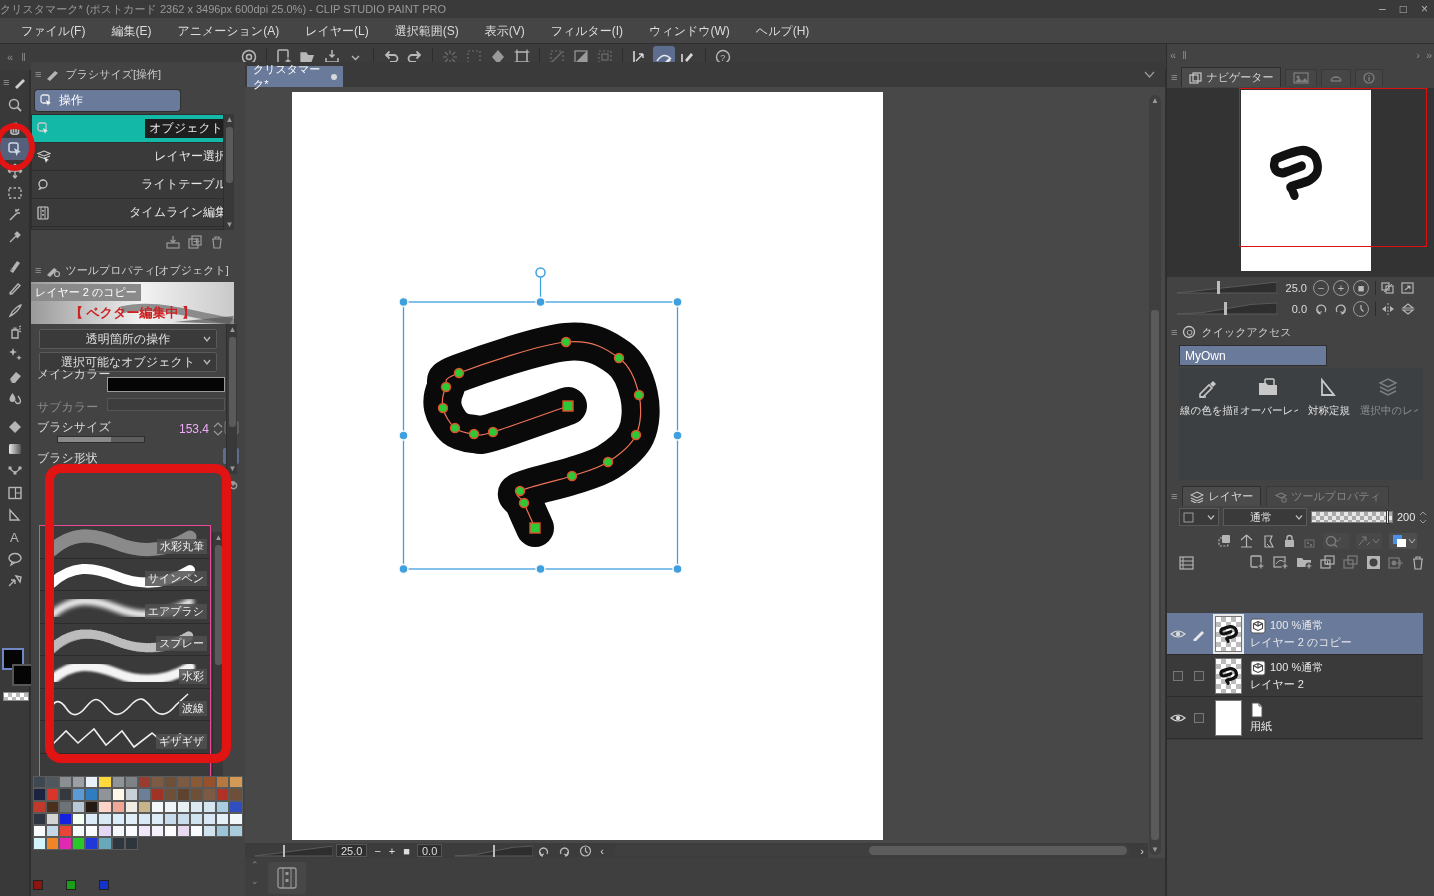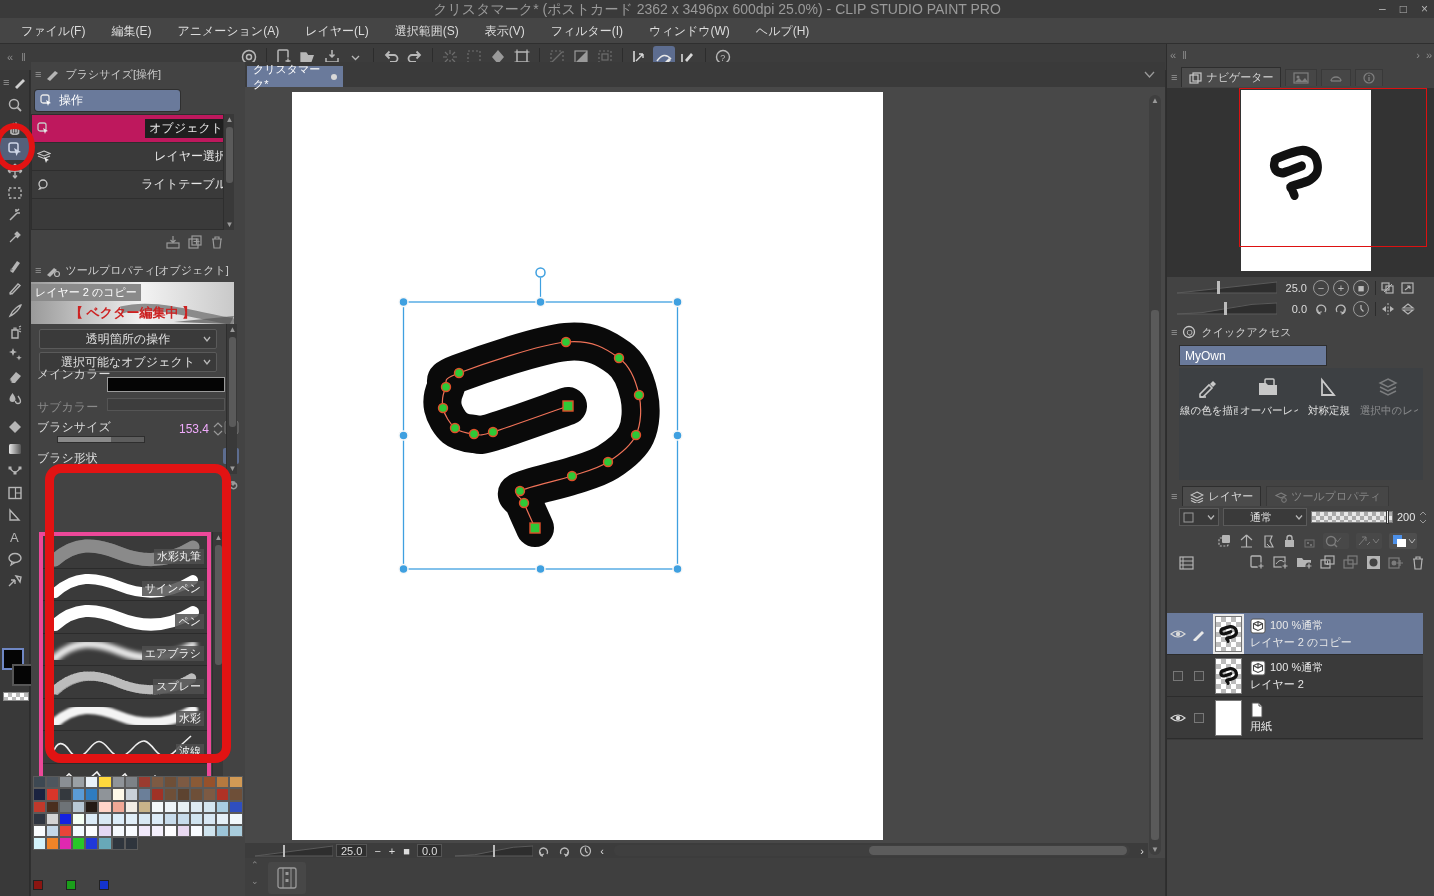--- a/index.html
+++ b/index.html
@@ -3,21 +3,21 @@
 <meta charset="utf-8">
 <style>
   * { margin:0; padding:0; box-sizing:border-box; }
   html,body { width:1434px; height:896px; overflow:hidden; background:#303030;
     font-family:"Liberation Sans","DejaVu Sans",sans-serif; font-size:12px; color:#cfcfcf; }
   .abs { position:absolute; }
   svg { display:block; }
 
   
   #titlebar { left:0; top:0; width:1434px; height:18px; background:#3a3a3a; }
-  #title-text { width:100%; text-align:center; line-height:18px; font-size:14px; color:#9a9a9a; }
+  #title-text { width:100%; text-align:left; line-height:18px; font-size:11px; color:#9a9a9a; }
   #win-controls { right:6px; top:0; height:18px; display:flex; gap:14px; align-items:center; color:#b5b5b5; font-size:12px; }
   #menubar { left:0; top:18px; width:1434px; height:26px; background:#454545; display:flex; align-items:center; padding-left:8px; border-bottom:1px solid #2f2f2f;}
   .menu-item { padding:0 13px; line-height:26px; font-size:12px; color:#dcdcdc; }
   #commandbar { left:0; top:44px; width:1434px; height:26px; background:#3c3c3c; display:flex; align-items:center; gap:2px; padding-left:4px; }
   .cmd-sep { width:1px; height:18px; background:#2c2c2c; margin:0 4px; }
   .cmd-btn { width:22px; height:22px; display:flex; align-items:center; justify-content:center; border-radius:3px; }
   .cmd-btn.active { background:#5d6d90; }
   .cmd-btn.dim { opacity:.4; }
   .edge-glyph { color:#8d8d8d; font-size:11px; padding:0 3px; }
 
@@ -35,42 +35,42 @@
     background-size:8px 8px; background-position:0 0,4px 4px; background-color:#fff; }
 
   
   #leftpanel { left:31px; top:62px; width:214px; height:834px; background:#434343; }
   .panel-head { height:24px; display:flex; align-items:center; gap:5px; color:#cfcfcf; font-size:11px; padding-left:4px; background:#434343; }
   .hamb { color:#9a9a9a; font-size:11px; }
   #subtool-group { left:4px; top:28px; width:145px; height:21px; background:#6a7a9b; border-radius:3px; color:#fff;
      display:flex; align-items:center; gap:6px; padding-left:5px; font-size:12px; box-shadow:0 0 0 1px #2f2f2f; }
   #subtool-list { left:0; top:52px; width:203px; height:116px; background:#3a3a3a; border:1px solid #2e2e2e; }
   .sub-row { height:28px; border-bottom:1px solid #2e2e2e; display:flex; align-items:center; position:relative; }
-  .sub-row.sel { background:#be185d; }
+  .sub-row.sel { background:#14b8a6; }
   .sub-row .lbl { position:absolute; right:6px; font-size:12px; color:#e8e8e8; }
   .sub-row.sel .lbl { background:#1f1f1f; padding:1px 4px; }
   .vscroll { position:absolute; width:11px; background:#393939; border-left:1px solid #2e2e2e; }
   .vthumb { position:absolute; left:2px; width:7px; background:#5a5a5a; border-radius:3px; }
   .scroll-arrow { position:absolute; left:0; width:11px; height:11px; color:#9a9a9a; font-size:8px; text-align:center; line-height:11px; }
   #subtool-foot { left:0; top:170px; width:203px; height:20px; display:flex; justify-content:flex-end; gap:8px; align-items:center; padding-right:10px; }
 
   #toolprop { left:0; top:196px; width:214px; height:642px; }
   #tp-preview { left:0; top:24px; width:203px; height:42px; background:linear-gradient(90deg,#9a9a9a,#f2f2f2 55%,#c9c9c9); position:absolute; overflow:hidden;}
   #tp-layerchip { left:0; top:2px; background:#8a8a8a; color:#fff; font-size:11px; padding:1px 4px; position:absolute;}
   #tp-vector { width:100%; text-align:center; top:22px; position:absolute; color:#cc2222; font-weight:bold; font-size:13px; }
   .tp-dd { left:8px; width:178px; height:20px; background:#3a3a3a; border:1px solid #5a5a5a; border-radius:2px; position:absolute;
      display:flex; align-items:center; justify-content:center; color:#e0e0e0; font-size:12px; }
   .tp-dd .chev { position:absolute; right:4px; }
   .tp-row-label { position:absolute; left:6px; font-size:12px; color:#dcdcdc; }
   #main-swatch { position:absolute; left:76px; width:118px; height:15px; background:#050505; border:1px solid #9a9a9a; }
   #sub-swatch { position:absolute; left:76px; width:118px; height:13px; background:#3d3d3d; border:1px solid #555; }
   #brush-slider { position:absolute; left:26px; width:88px; height:7px; background:#5d5d5d; border:1px solid #2e2e2e; }
   #brush-val { position:absolute; right:36px; font-size:12px; color:#f0abfc; }
 
-  #brush-list { left:8px; top:274px; width:172px; height:293px; position:absolute; background:#3a3a3a; border:4px solid #ec4899; }
+  #brush-list { left:8px; top:267px; width:172px; height:293px; position:absolute; background:#3a3a3a; border:1px solid #ec4899; }
   .brush-row { height:32.5px; border-bottom:1px solid #2b2b2b; position:relative; }
   .brush-row .blbl { position:absolute; right:3px; bottom:4px; background:rgba(80,80,80,.85); color:#f2f2f2; font-size:11px; padding:0 3px; }
 
   #palette { left:2px; top:714px; width:210px; height:74px; position:absolute; }
   .pal-row { display:flex; }
   .pal-cell { width:13.1px; height:12.3px; border:1px solid #5a5a5a; }
   .pal-empty { border:none; background:transparent; }
   #status-swatches { left:2px; top:818px; position:absolute; display:flex; gap:23px; }
   .status-sw { width:10px; height:10px; border:1px solid #222; }
 
@@ -463,20 +463,29 @@
           </svg>
           <span class="lbl">レイヤー選択</span>
         </div>
         <div class="sub-row">
           <svg width="14" height="14" style="margin-left:5px">
             <circle cx="6" cy="6" r="4" fill="none" stroke="#c8c8c8" stroke-width="1.3"></circle>
             <path d="M3 9l-2 3 4-1" fill="#c8c8c8"></path>
           </svg>
           <span class="lbl">ライトテーブル</span>
         </div>
+        <div class="sub-row">
+          <svg width="14" height="14" style="margin-left:5px">
+            <rect x="1" y="1" width="10" height="12" rx="1" fill="none" stroke="#c8c8c8" stroke-width="1.2"></rect>
+            <path d="M4 1v12M8 1v12" stroke="#c8c8c8" stroke-width=".9"></path>
+            <rect x="5.2" y="4" width="1.6" height="1.6" fill="#c8c8c8"></rect>
+            <rect x="5.2" y="8" width="1.6" height="1.6" fill="#c8c8c8"></rect>
+          </svg>
+          <span class="lbl">タイムライン編集</span>
+        </div>
       </div>
     <div class="vscroll" style="left:192px;top:52px;height:116px;">
       <div class="scroll-arrow" style="top:0">▲</div>
         <div class="scroll-arrow" style="bottom:0">▼</div>
       <div class="vthumb" style="top:13px;height:56px;"></div>
     </div>
     <div class="abs" id="subtool-foot">
       <svg width="14" height="14">
           <rect x="1" y="8" width="12" height="5" fill="none" stroke="#9a9a9a" stroke-width="1.2"></rect>
           <path d="M7 1v6M4.5 5L7 7.5 9.5 5" stroke="#9a9a9a" stroke-width="1.2" fill="none"></path>
@@ -579,37 +588,20 @@
               <filter id="blur12">
                 <feGaussianBlur stdDeviation="1.2"></feGaussianBlur>
               </filter>
               <filter id="blur25">
                 <feGaussianBlur stdDeviation="2.2"></feGaussianBlur>
               </filter>
             </defs>
             <path d="M12,24 C32,6 52,7 76,17 C98,26 124,27 150,11" stroke="#fff" stroke-width="10" fill="none" stroke-linecap="round"></path>
           </svg>
           <span class="blbl">サインペン</span>
-        </div>
-        <div class="brush-row">
-          <svg width="170" height="32">
-            <defs>
-              <filter id="blur05">
-                <feGaussianBlur stdDeviation=".5"></feGaussianBlur>
-              </filter>
-              <filter id="blur12">
-                <feGaussianBlur stdDeviation="1.2"></feGaussianBlur>
-              </filter>
-              <filter id="blur25">
-                <feGaussianBlur stdDeviation="2.2"></feGaussianBlur>
-              </filter>
-            </defs>
-            <path d="M12,24 C32,6 52,7 76,17 C98,26 124,27 150,11" stroke="#fff" stroke-width="12" fill="none" stroke-linecap="round"></path>
-          </svg>
-          <span class="blbl">ペン</span>
         </div>
         <div class="brush-row">
           <svg width="170" height="32">
             <defs>
               <filter id="blur05">
                 <feGaussianBlur stdDeviation=".5"></feGaussianBlur>
               </filter>
               <filter id="blur12">
                 <feGaussianBlur stdDeviation="1.2"></feGaussianBlur>
               </filter>

